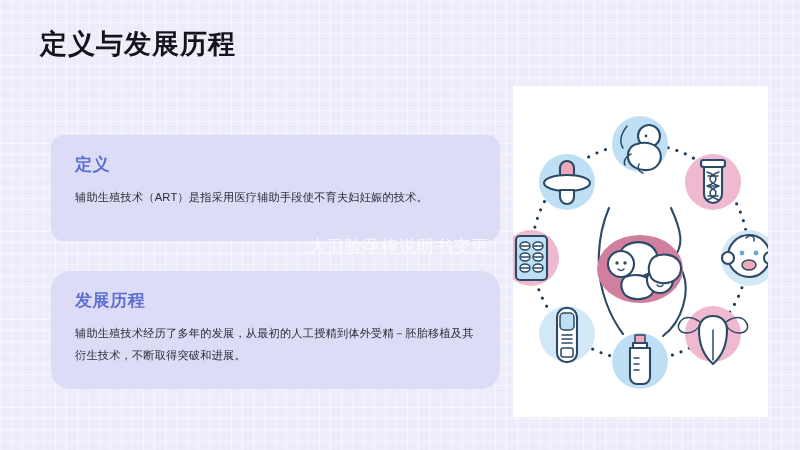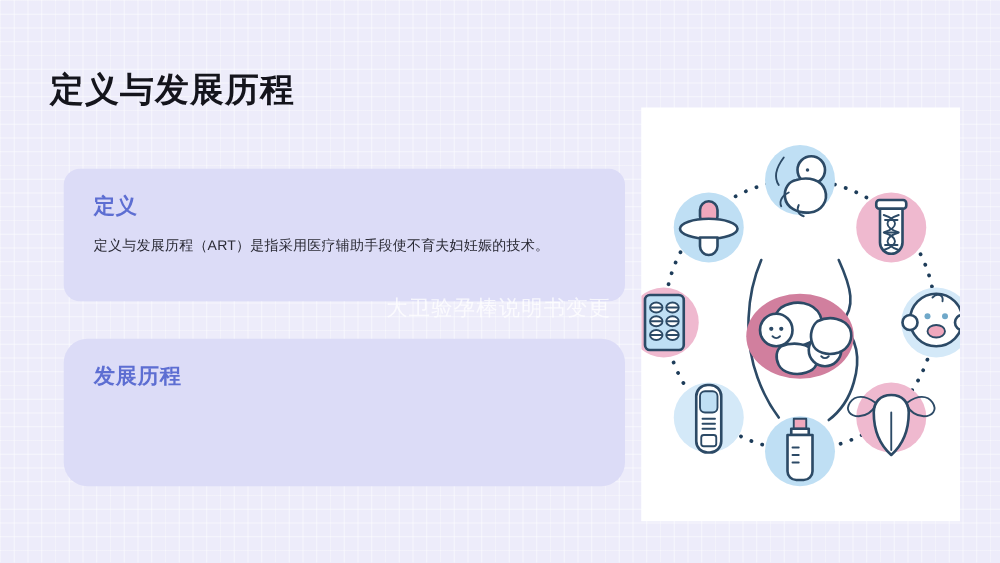--- a/index.html
+++ b/index.html
@@ -32,21 +32,20 @@
   .page-title {
     position: absolute;
     left: 40px;
     top: 27px;
     font-size: 27px;
     line-height: 34px;
     font-weight: 700;
     color: #14141c;
     letter-spacing: 1px;
     white-space: nowrap;
-    margin-top: 28px;
   }
 
   
   .watermark {
     position: absolute;
     left: 309px;
     top: 236px;
     font-size: 17px;
     line-height: 22px;
     color: rgba(255,255,255,0.75);
@@ -104,25 +103,26 @@
 <body>
 
 <div id="slide">
 
   <div class="page-title">定义与发展历程</div>
 
   <div class="watermark">大卫验孕棒说明书变更</div>
 
   <div class="card card--definition">
     <div class="card-heading">定义</div>
-    <div class="card-body">定义与发展历程（ART）是指采用医疗辅助手段使不育夫妇妊娠的技术。</div>
+    <div class="card-body">辅助生殖技术（ART）是指采用医疗辅助手段使不育夫妇妊娠的技术。</div>
   </div>
 
   <div class="card card--history">
     <div class="card-heading">发展历程</div>
+    <div class="card-body">辅助生殖技术经历了多年的发展，从最初的人工授精到体外受精－胚胎移植及其衍生技术，不断取得突破和进展。</div>
   </div>
 
   <div class="illustration-panel">
     <svg width="255" height="331" viewBox="0 0 255 331" xmlns="http://www.w3.org/2000/svg">
       <defs>
         <style>
           .ol { fill:none; stroke:#2c4a66; stroke-width:2.1; stroke-linecap:round; stroke-linejoin:round; }
           .olt { fill:none; stroke:#2c4a66; stroke-width:1.5; stroke-linecap:round; stroke-linejoin:round; }
           .wh { fill:#ffffff; }
           .dash { fill:none; stroke:#1d3c59; stroke-width:3; stroke-linecap:round; stroke-dasharray:0.1 9; }

